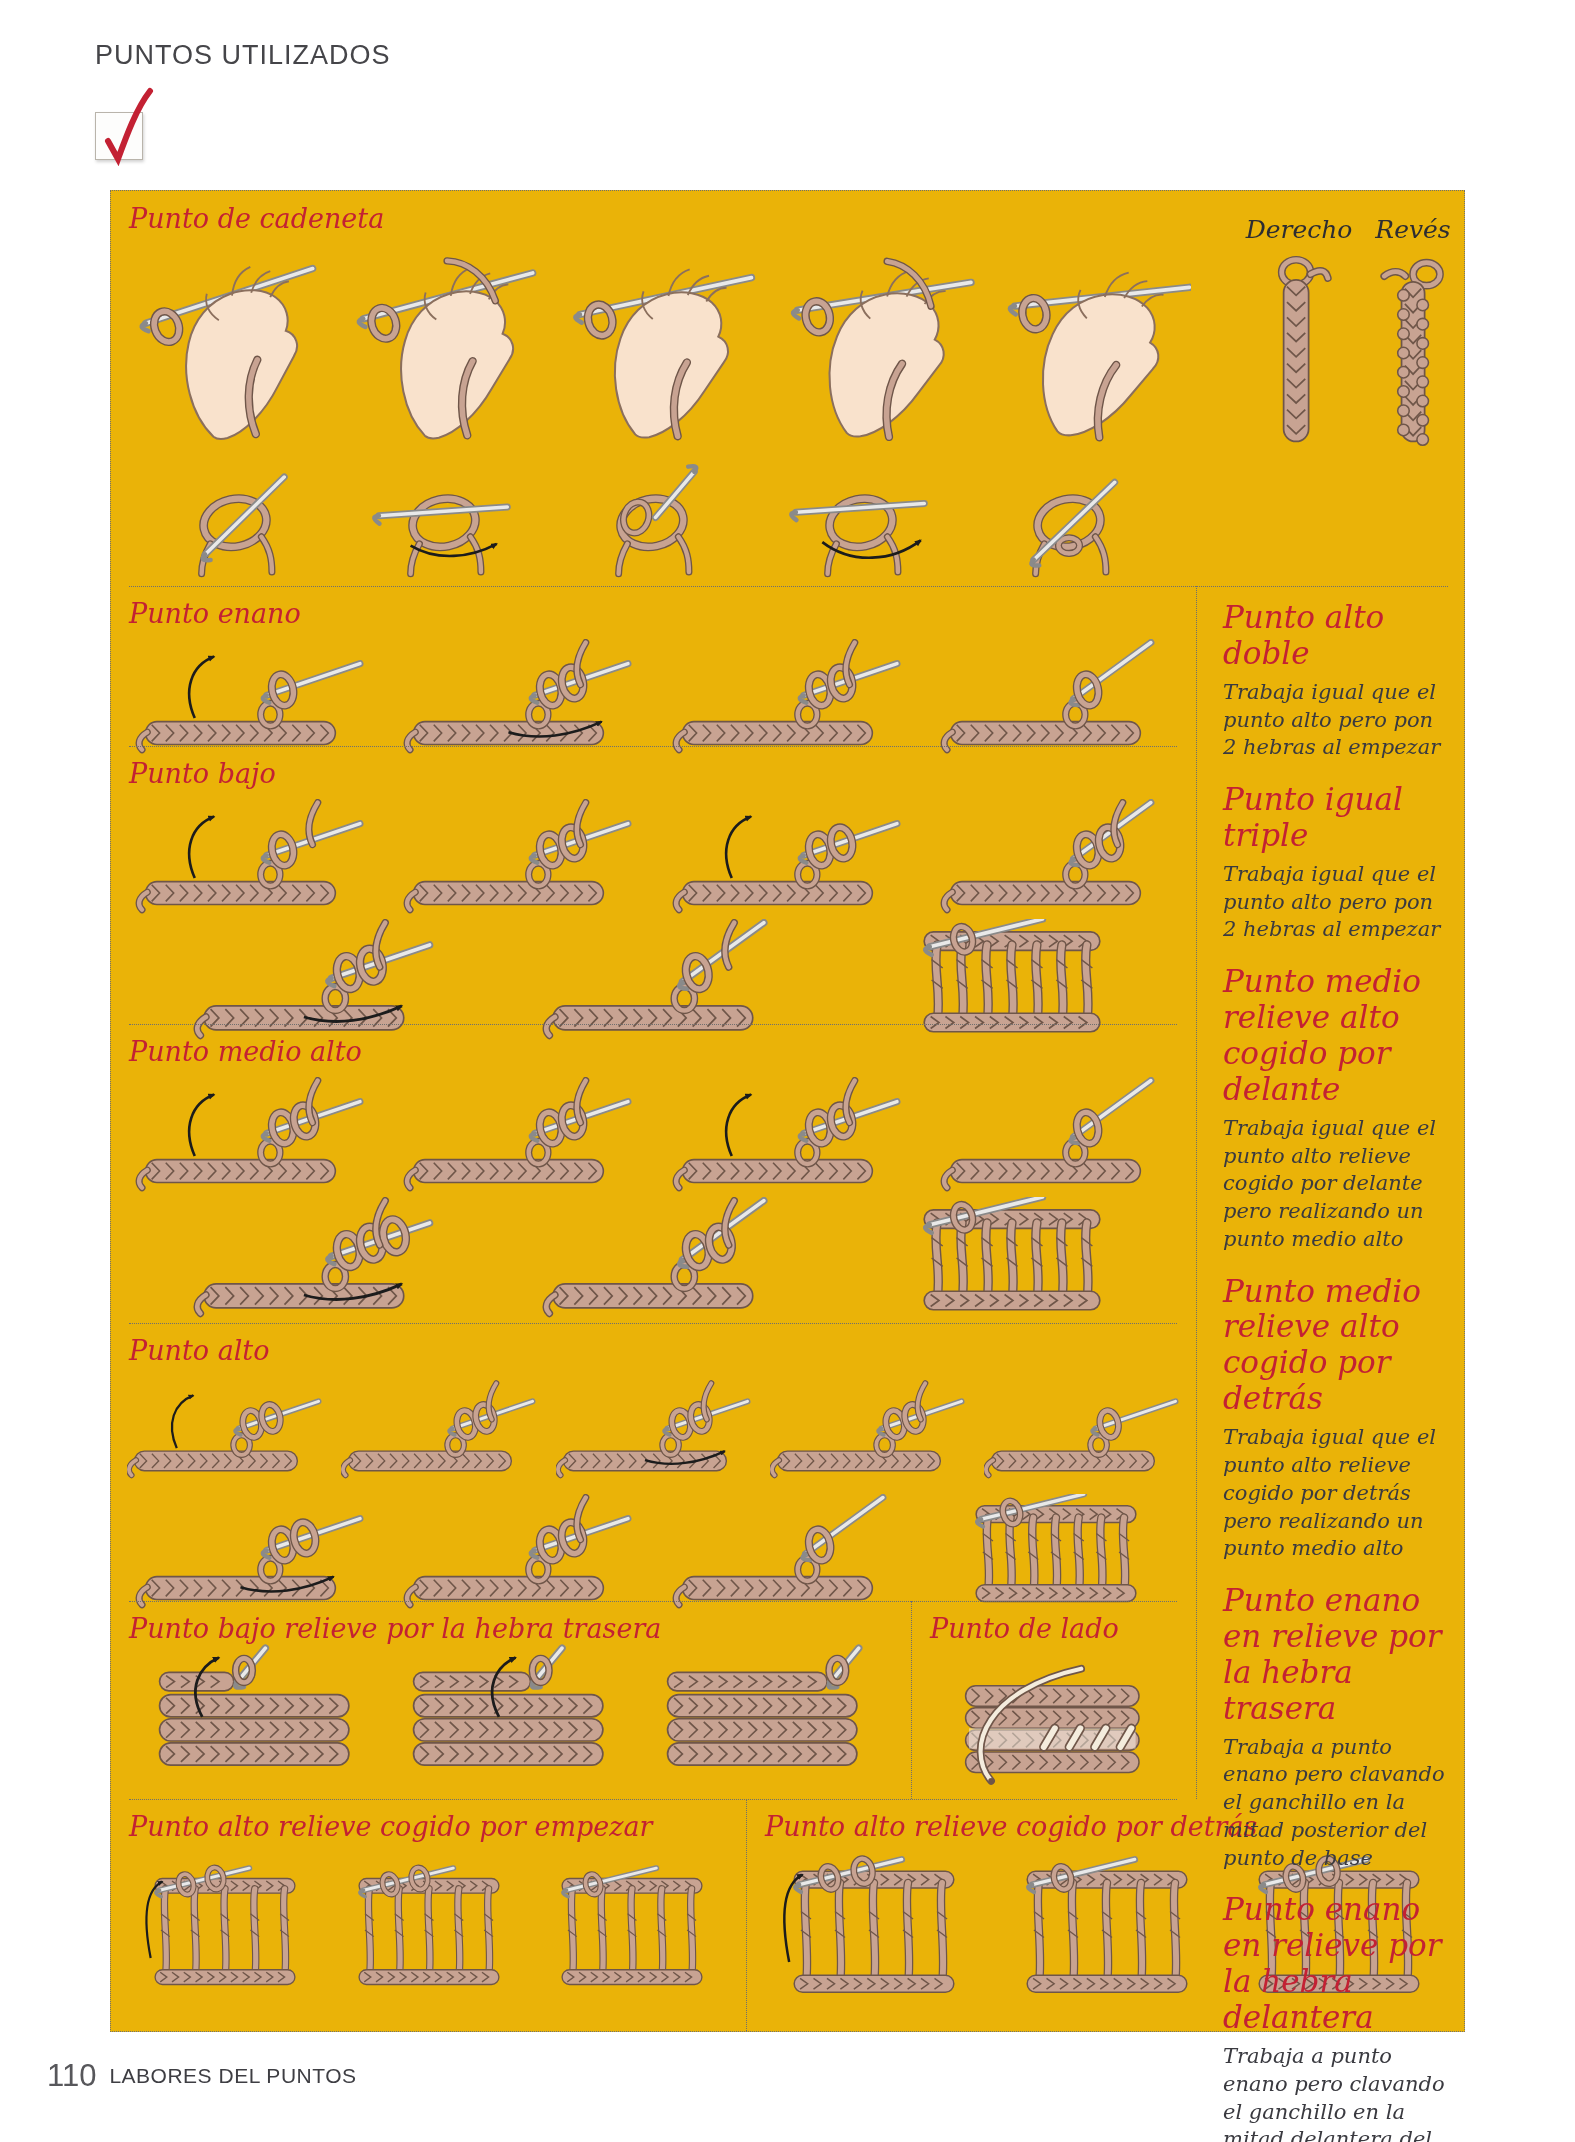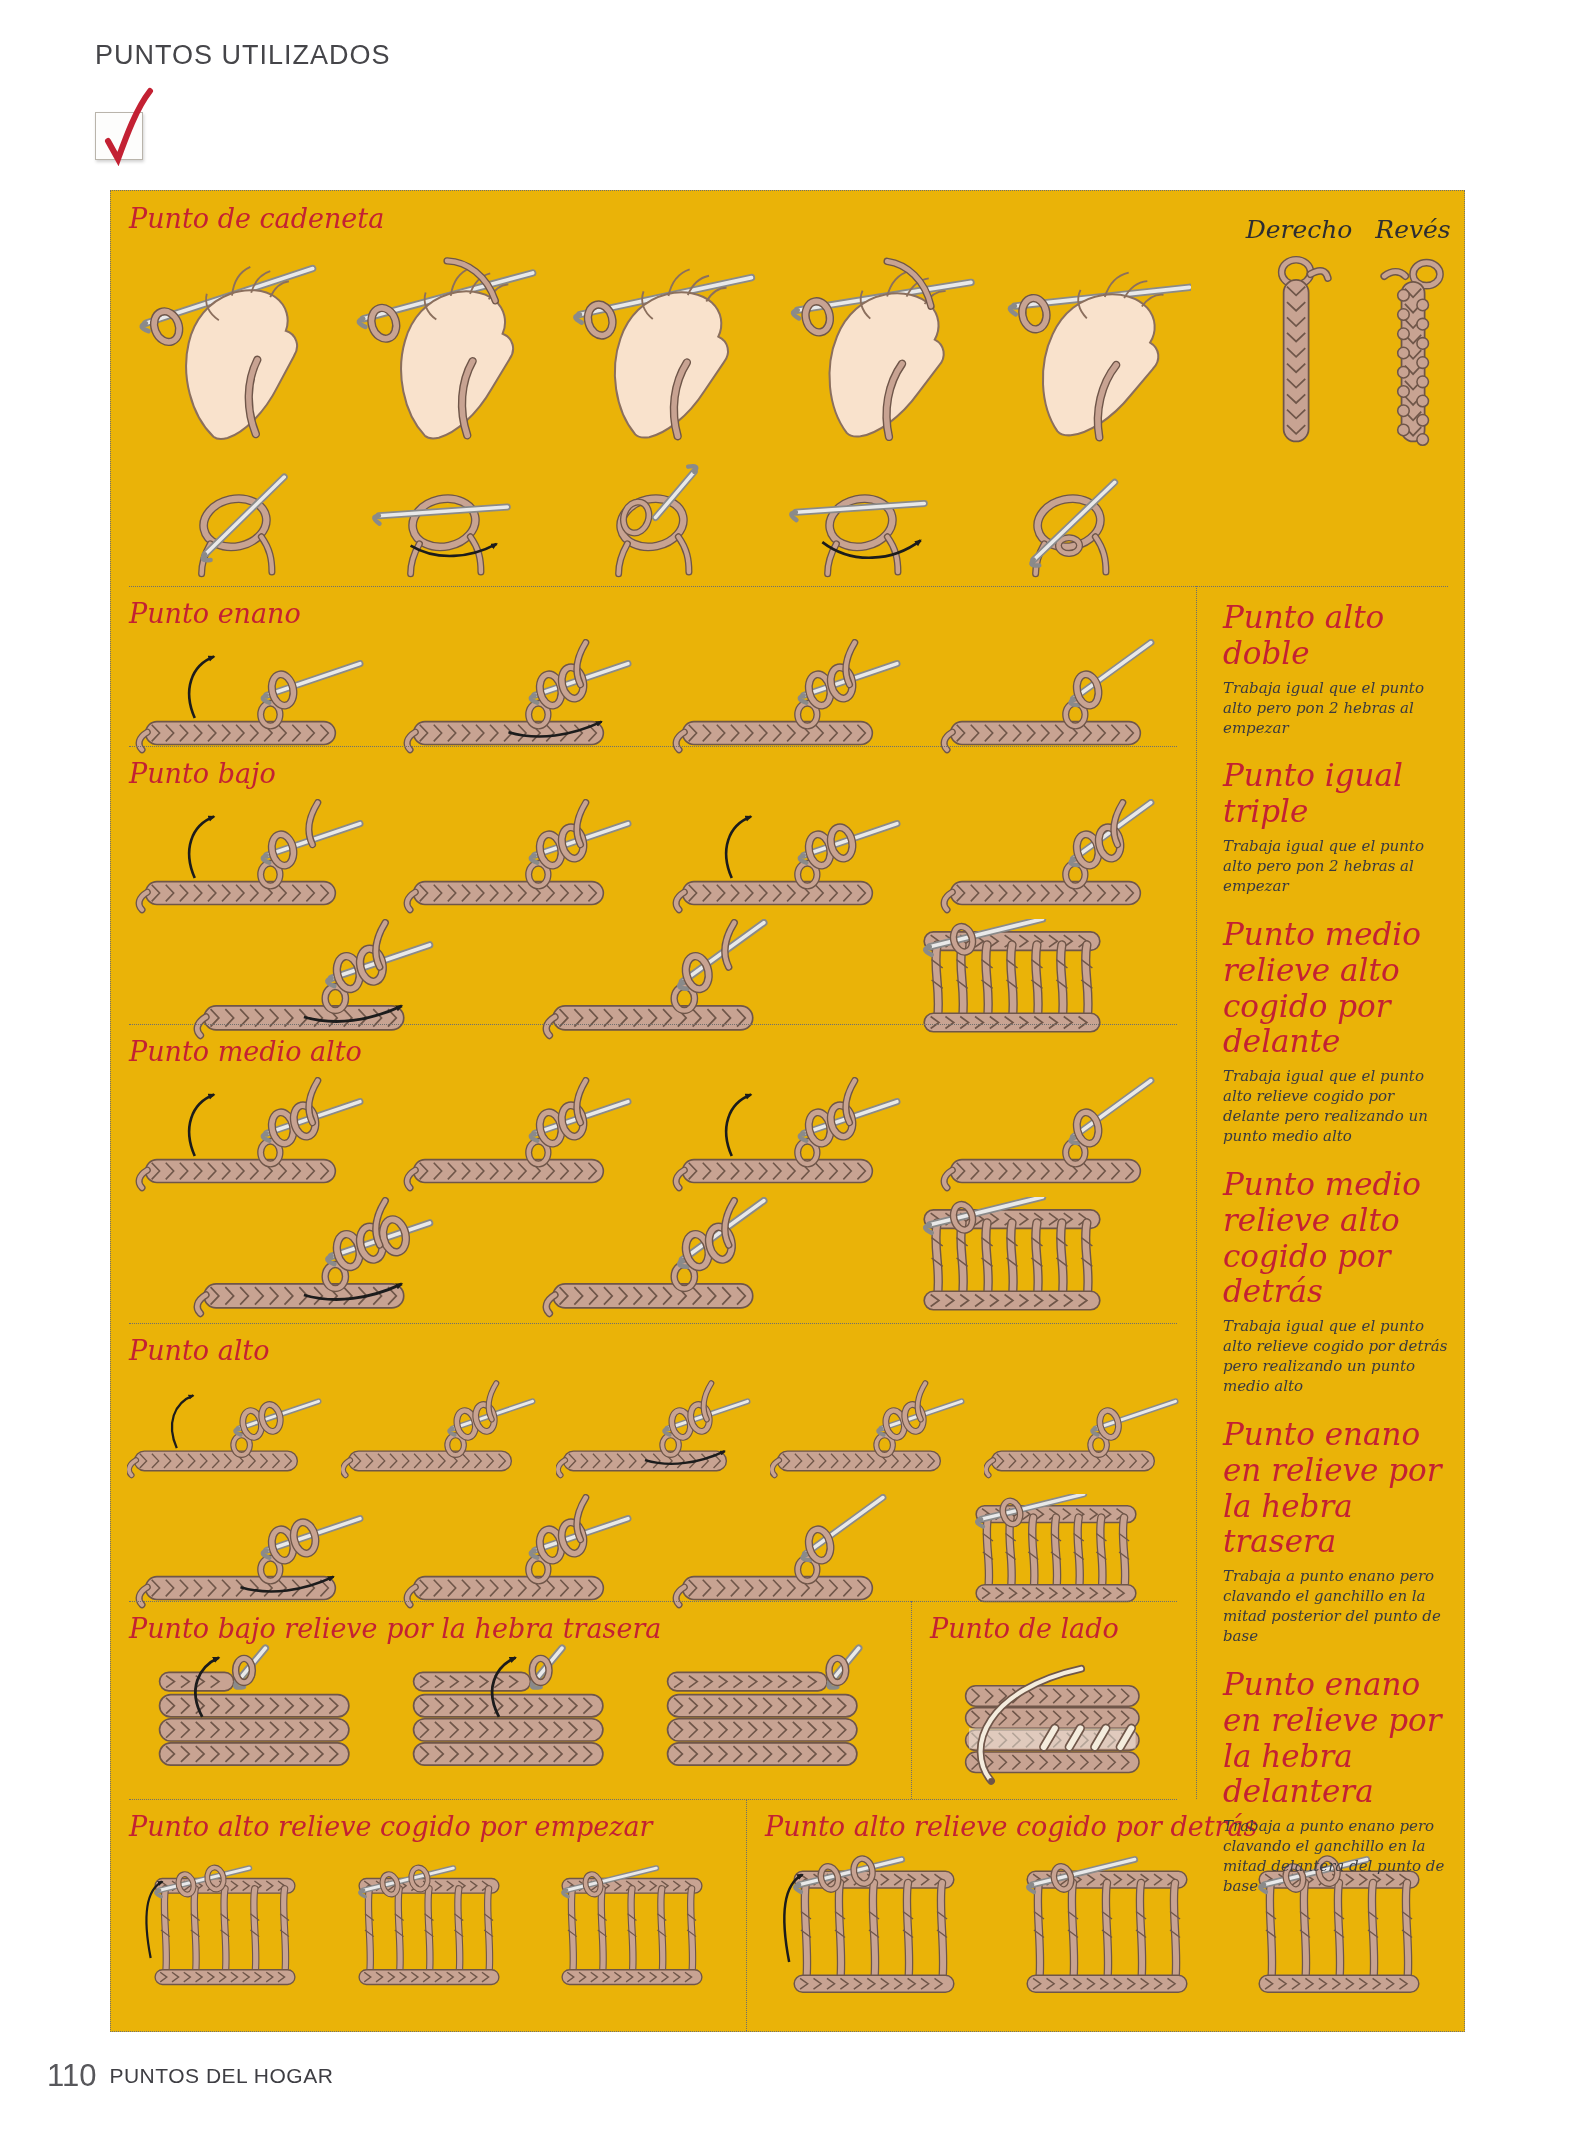--- a/index.html
+++ b/index.html
@@ -39,21 +39,21 @@
   .row-4 .cell svg{width:248px;height:116px;}
   .row-3{margin:4px 40px 0 60px;}
   .row-3 .cell svg{width:256px;height:122px;}
   .row-5 .cell svg{width:196px;height:108px;}
   .row-5{margin:10px 0 0 0;}
   
   .sidebar{position:absolute;left:1085px;top:395px;width:270px;height:1213px;border-left:1px dotted #6f6f6f;
            box-sizing:border-box;padding:14px 16px 0 26px;}
   .sidebar h3{font-family:"DejaVu Serif",serif;font-style:italic;font-weight:normal;font-size:31px;
               line-height:1.16;color:#c32133;margin:0 0 7px 0;}
-  .sidebar p{font-family:"DejaVu Serif",serif;font-style:italic;font-size:15px;line-height:1.32;
+  .sidebar p{font-family:"DejaVu Serif",serif;font-style:italic;font-size:21px;line-height:1.32;
              color:#3a3a40;margin:0 0 20px 0;}
   
   .relief-left{position:absolute;left:0;top:0;width:801px;height:198px;border-right:1px dotted #6f6f6f;box-sizing:border-box;}
   .relief-right{position:absolute;left:801px;top:0;width:284px;height:198px;}
   .relief-left .row{padding:0 30px;}
   .relief-left .cell svg{width:232px;height:142px;}
   .relief-right .cell{display:block;margin:6px auto 0 auto;width:238px;}
   .relief-right .cell svg{width:238px;height:148px;}
   
   .bottom-left{position:absolute;left:0;top:0;width:636px;height:232px;border-right:1px dotted #6f6f6f;box-sizing:border-box;}
@@ -2148,16 +2148,16 @@
       <h3>Punto enano en relieve por la hebra trasera</h3>
       <p>Trabaja a punto enano pero clavando el ganchillo en la mitad posterior del punto de base</p>
       <h3>Punto enano en relieve por la hebra delantera</h3>
       <p>Trabaja a punto enano pero clavando el ganchillo en la mitad delantera del punto de base</p>
     </div>
 
   </div>
 
   <div class="footer">
     <span class="pageno">110</span>
-    <span class="mag">PUNTOS DEL HOGAR</span>
+    <span class="mag">LABORES DEL PUNTOS</span>
   </div>
 
 </div>
 
 </body></html>

